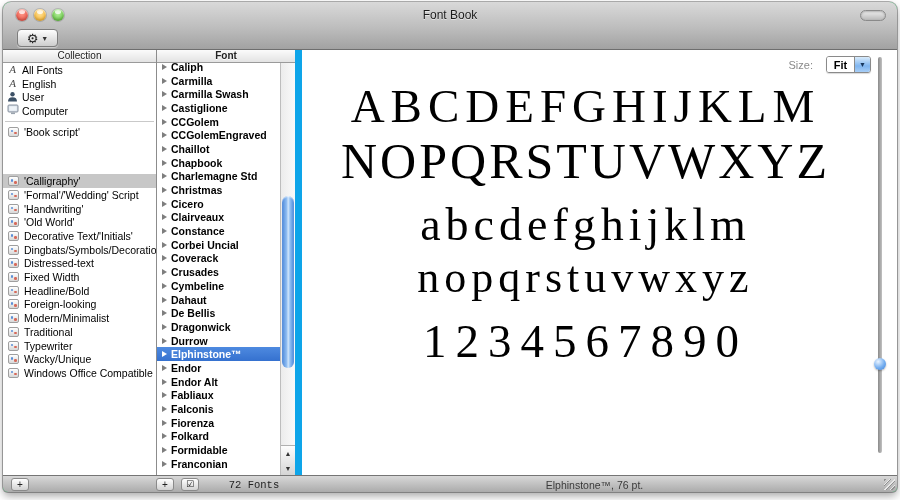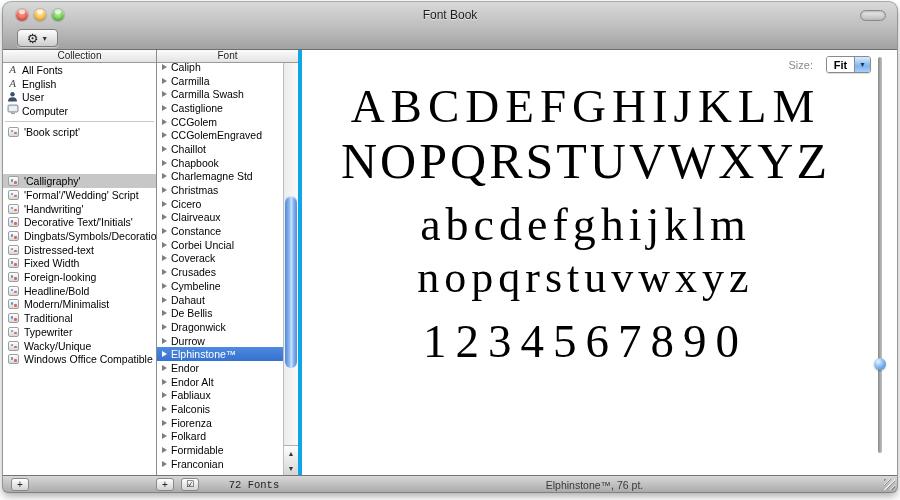--- a/index.html
+++ b/index.html
@@ -41,21 +41,21 @@
           display:flex; align-items:center; padding:0 6px; gap:2px;margin-top:44px; }
   .searchfield svg { flex:0 0 auto; }
   .searchfield .dn { font-size:6px; color:#555; }
   .searchfield input { border:none; outline:none; background:transparent; width:90px;
           font-size:11px; color:#333; font-family:"Liberation Sans", sans-serif; }
   .searchfield input::placeholder { color:#9a9a9a; }
 
   
   .content { position:absolute; left:0; top:48px; right:0; bottom:17px; display:flex; background:#fff; }
   .pane-collections { width:154px; border-right:1px solid #8c8c8c; display:flex; flex-direction:column; }
-  .pane-fonts { width:145px; border-right:4px solid #0ea5e9; display:flex; flex-direction:column; }
+  .pane-fonts { width:145px; border-right:7px solid #0ea5e9; display:flex; flex-direction:column;font-weight:bold; }
   .pane-preview { flex:1; position:relative; background:#fff; }
 
   .colhead { height:13px; flex:0 0 13px; background:linear-gradient(#fbfbfb, #e3e3e3);
        border-bottom:1px solid #9a9a9a; text-align:center; font-size:10px; color:#222; line-height:12px;
        text-shadow:0 1px 0 #fff; }
   .list { flex:1; overflow:hidden; background:#fff; }
 
   .crow { height:13.7px; display:flex; align-items:center; padding-left:3px; font-size:10.5px; color:#000; white-space:nowrap; }
   .crow.sel { background:#c7c7c7;margin-top:36px; }
   .sep { height:7px; display:flex; align-items:center; }
@@ -191,41 +191,45 @@
           <div class="crow">
             <span class="ic-box"></span>
             <span>'Formal'/'Wedding' Script</span>
           </div>
           <div class="crow">
             <span class="ic-box"></span>
             <span>'Handwriting'</span>
           </div>
           <div class="crow">
             <span class="ic-box"></span>
+            <span>'Old World'</span>
+          </div>
+          <div class="crow">
+            <span class="ic-box"></span>
             <span>Decorative Text/'Initials'</span>
           </div>
           <div class="crow">
             <span class="ic-box"></span>
             <span>Dingbats/Symbols/Decoration</span>
           </div>
           <div class="crow">
             <span class="ic-box"></span>
             <span>Distressed-text</span>
           </div>
           <div class="crow">
             <span class="ic-box"></span>
             <span>Fixed Width</span>
           </div>
           <div class="crow">
             <span class="ic-box"></span>
+            <span>Headline/Bold</span>
+          </div>
+          <div class="crow">
+            <span class="ic-box"></span>
             <span>Foreign-looking</span>
-          </div>
-          <div class="crow">
-            <span class="ic-box"></span>
-            <span>Headline/Bold</span>
           </div>
           <div class="crow">
             <span class="ic-box"></span>
             <span>Modern/Minimalist</span>
           </div>
           <div class="crow">
             <span class="ic-box"></span>
             <span>Traditional</span>
           </div>
           <div class="crow">

